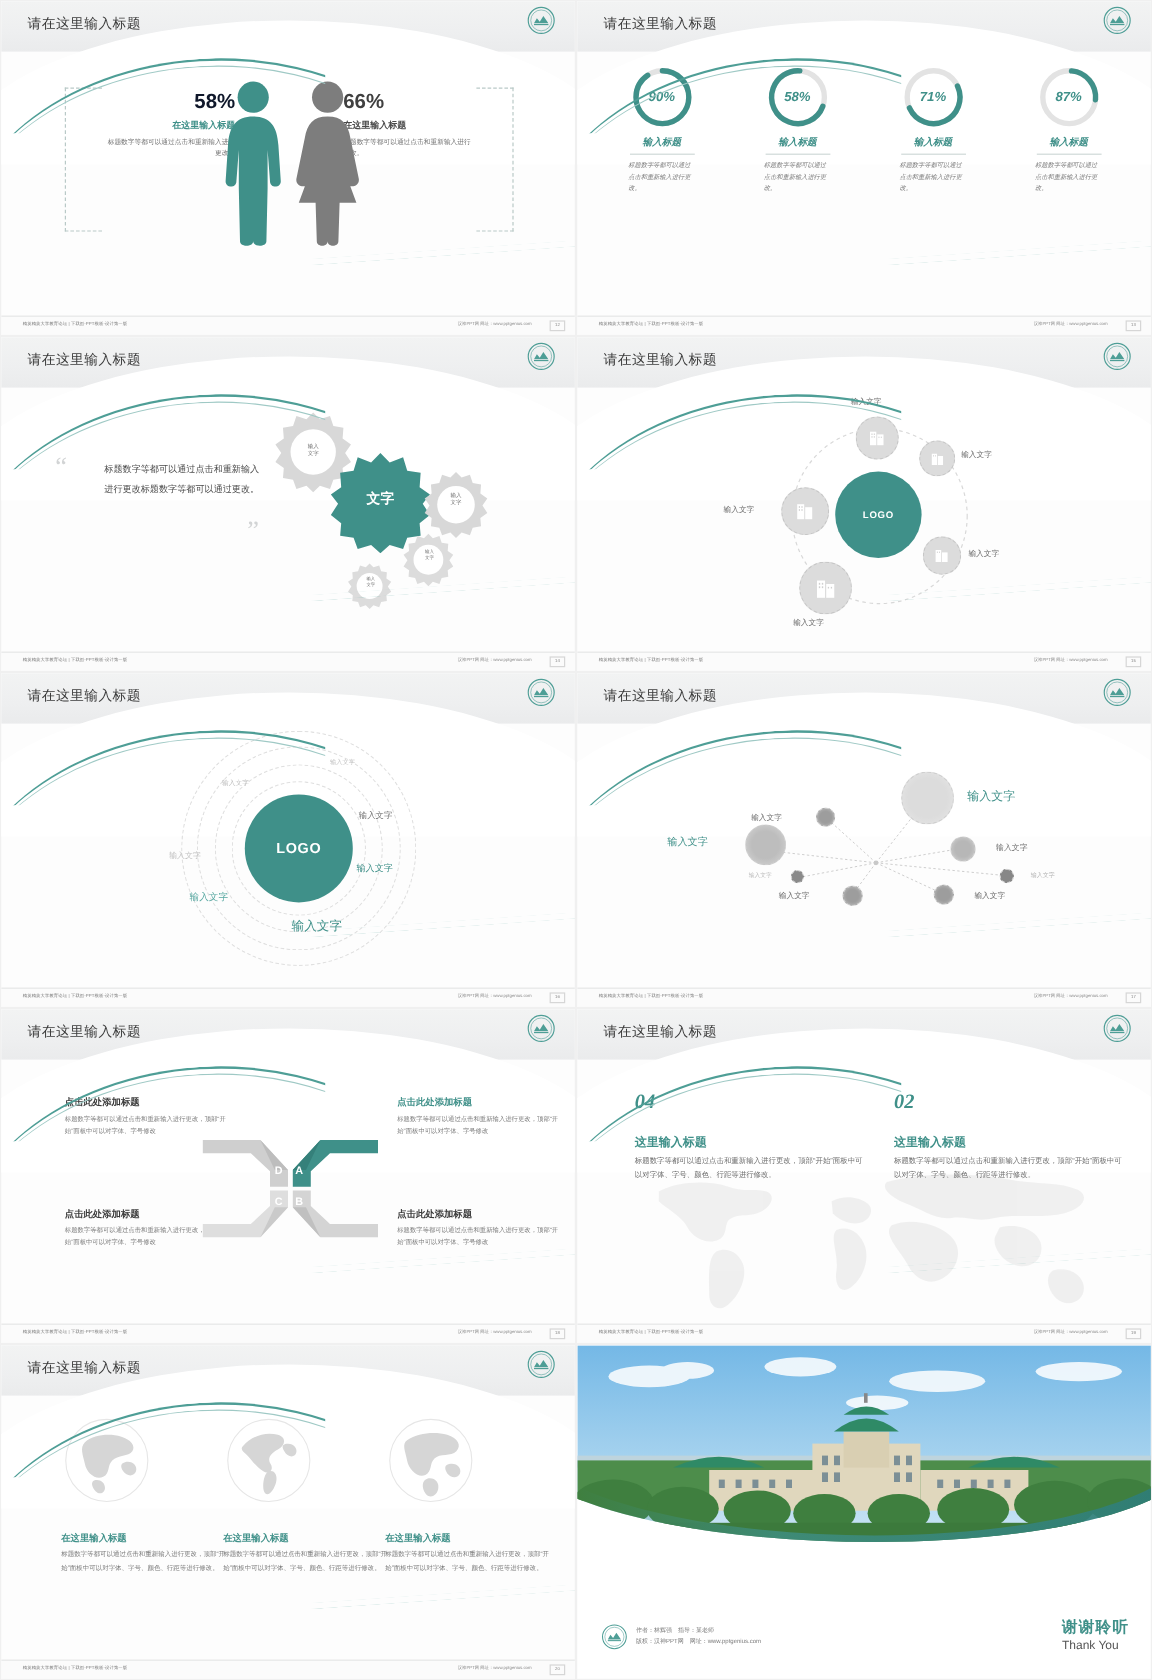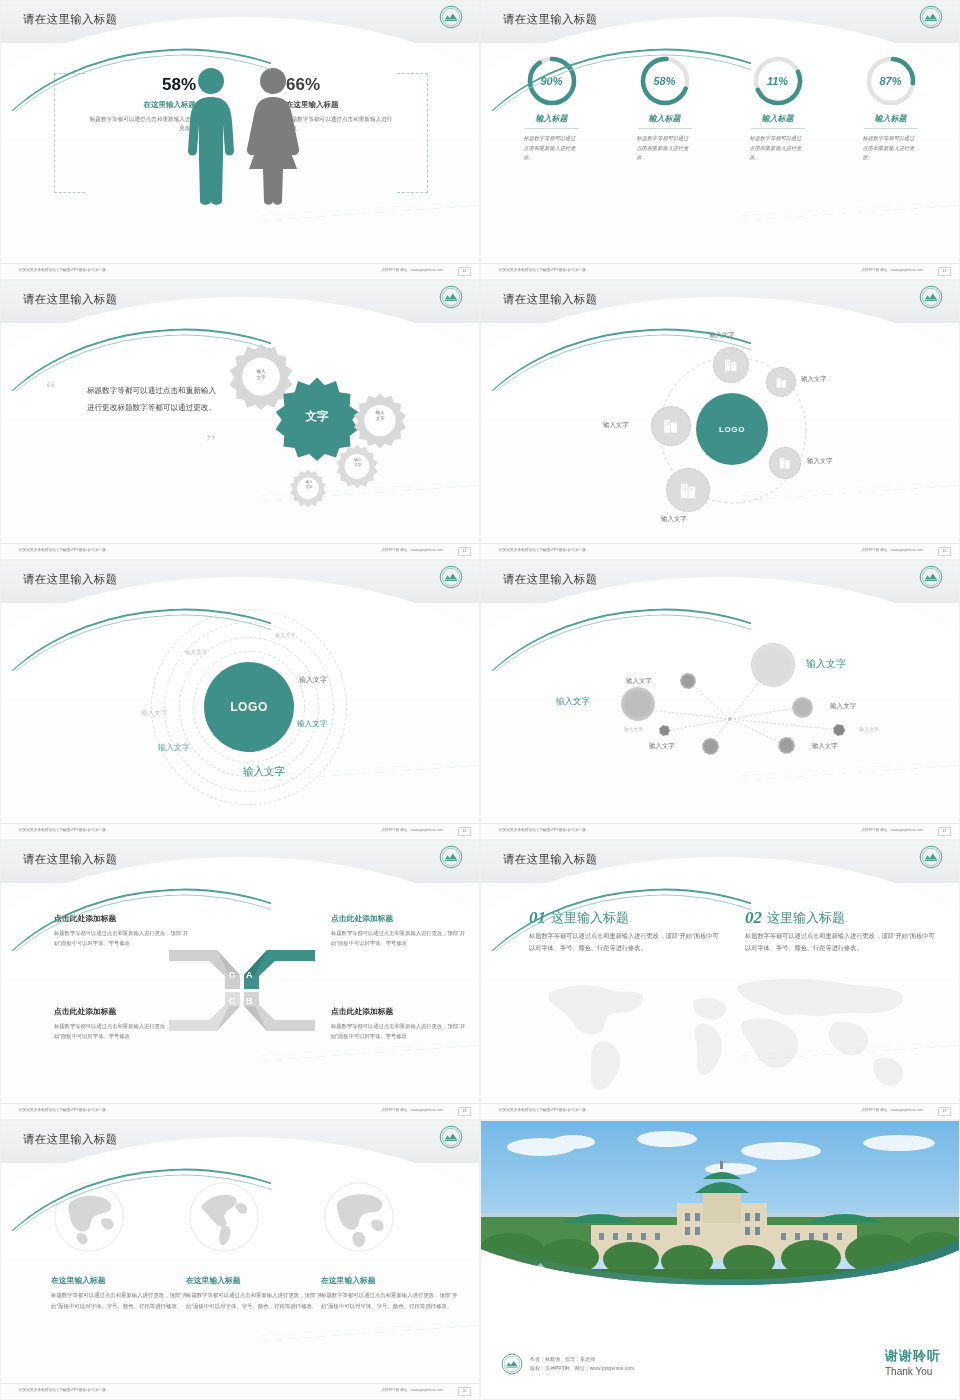--- a/index.html
+++ b/index.html
@@ -178,21 +178,21 @@
   .q-block { position: absolute; width: 140px; }
   .q-title { font-size: 7.8px; font-weight: bold; color: #3b3b3b; margin-bottom: 4px; }
   .q-title.teal { color: #3f9089; }
   .q-desc { font-size: 5.3px; color: #7a7a7a; line-height: 1.95; }
   .arrows { position: absolute; left: 166px; top: 60px; width: 150px; height: 95px; }
   .q-letter { position: absolute; color: #ffffff; font-size: 9px; font-weight: bold; }
 
   
   .num-item { position: absolute; width: 190px; }
   .num-big { font-size: 17px; font-weight: bold; color: #3f9089; font-style: italic; font-family: "Liberation Serif", serif; float: left; line-height: 1; margin-right: 5px; }
-  .num-h { font-size: 13px; font-weight: normal; color: #3f9089; }
+  .num-h { font-size: 10px; font-weight: bold; color: #3f9089; margin-top: 36px; }
   .num-d { font-size: 6.2px; color: #6e6e6e; line-height: 1.95; margin-top: 3px; clear: none; }
   .worldmap { position: absolute; left: 30px; top: 80px; width: 420px; height: 135px; opacity: .5; }
 
   
   .g-col { position: absolute; top: 16px; width: 140px; }
   .g-globe { width: 76px; height: 76px; margin: 0 auto; }
   .g-h { font-size: 7.8px; font-weight: bold; color: #3f9089; margin-top: 16px; }
   .g-d { font-size: 5.4px; color: #7a7a7a; line-height: 1.95; margin-top: 4px; }
 
   
@@ -299,21 +299,21 @@
           <div class="s2-lbl">输入标题</div>
           <div class="s2-txt">标题数字等都可以通过点击和重新输入进行更改。</div>
         </div>
 
         <div class="s2-item">
           <div class="donut">
             <svg width="52" height="52" viewBox="0 0 52 52">
               <circle cx="26" cy="26" r="22" fill="none" stroke="#e3e3e3" stroke-width="4.5"></circle>
               <circle cx="26" cy="26" r="22" fill="none" stroke="#3f9089" stroke-width="4.5" stroke-linecap="round" stroke-dasharray="69.1 138.2" transform="rotate(-25 26 26)"></circle>
             </svg>
-            <div class="donut-val">11%</div>
+            <div class="donut-val">71%</div>
           </div>
           <div class="s2-lbl">输入标题</div>
           <div class="s2-txt">标题数字等都可以通过点击和重新输入进行更改。</div>
         </div>
 
         <div class="s2-item">
           <div class="donut">
             <svg width="52" height="52" viewBox="0 0 52 52">
               <circle cx="26" cy="26" r="22" fill="none" stroke="#e3e3e3" stroke-width="4.5"></circle>
               <circle cx="26" cy="26" r="22" fill="none" stroke="#3f9089" stroke-width="4.5" stroke-linecap="round" stroke-dasharray="34.6 138.2" transform="rotate(-85 26 26)"></circle>
@@ -671,21 +671,21 @@
           <path d="M182 38 C192 33 204 34 212 40 C218 45 214 54 206 56 C198 58 188 54 183 48 Z"></path>
           <path d="M186 62 C196 58 206 64 210 76 C214 90 206 104 198 110 C190 116 184 108 186 96 C188 82 180 68 186 62 Z"></path>
           <path d="M228 22 C256 14 300 14 330 20 C352 24 372 22 386 28 C398 33 392 44 376 48 C356 53 336 48 318 52 C302 56 294 50 282 52 C268 54 256 44 244 40 C234 36 222 28 228 22 Z"></path>
           <path d="M232 58 C248 52 268 56 280 66 C292 76 288 92 278 100 C266 110 252 104 246 92 C240 80 224 66 232 58 Z"></path>
           <path d="M322 60 C338 56 352 62 356 72 C360 84 350 94 338 92 C326 90 316 78 318 68 Z"></path>
           <path d="M366 96 C378 92 390 98 392 108 C394 118 384 126 374 122 C364 118 358 102 366 96 Z"></path>
         </g>
       </svg>
 
       <div class="num-item" style="left:48px;top:26px;">
-        <div class="num-big">01</div>
+        <div class="num-big">04</div>
         <div class="num-h">这里输入标题</div>
         <div class="num-d">标题数字等都可以通过点击和重新输入进行更改，顶部“开始”面板中可以对字体、字号、颜色、行距等进行修改。</div>
       </div>
 
       <div class="num-item" style="left:264px;top:26px;">
         <div class="num-big">02</div>
         <div class="num-h">这里输入标题</div>
         <div class="num-d">标题数字等都可以通过点击和重新输入进行更改，顶部“开始”面板中可以对字体、字号、颜色、行距等进行修改。</div>
       </div>
     </div>

